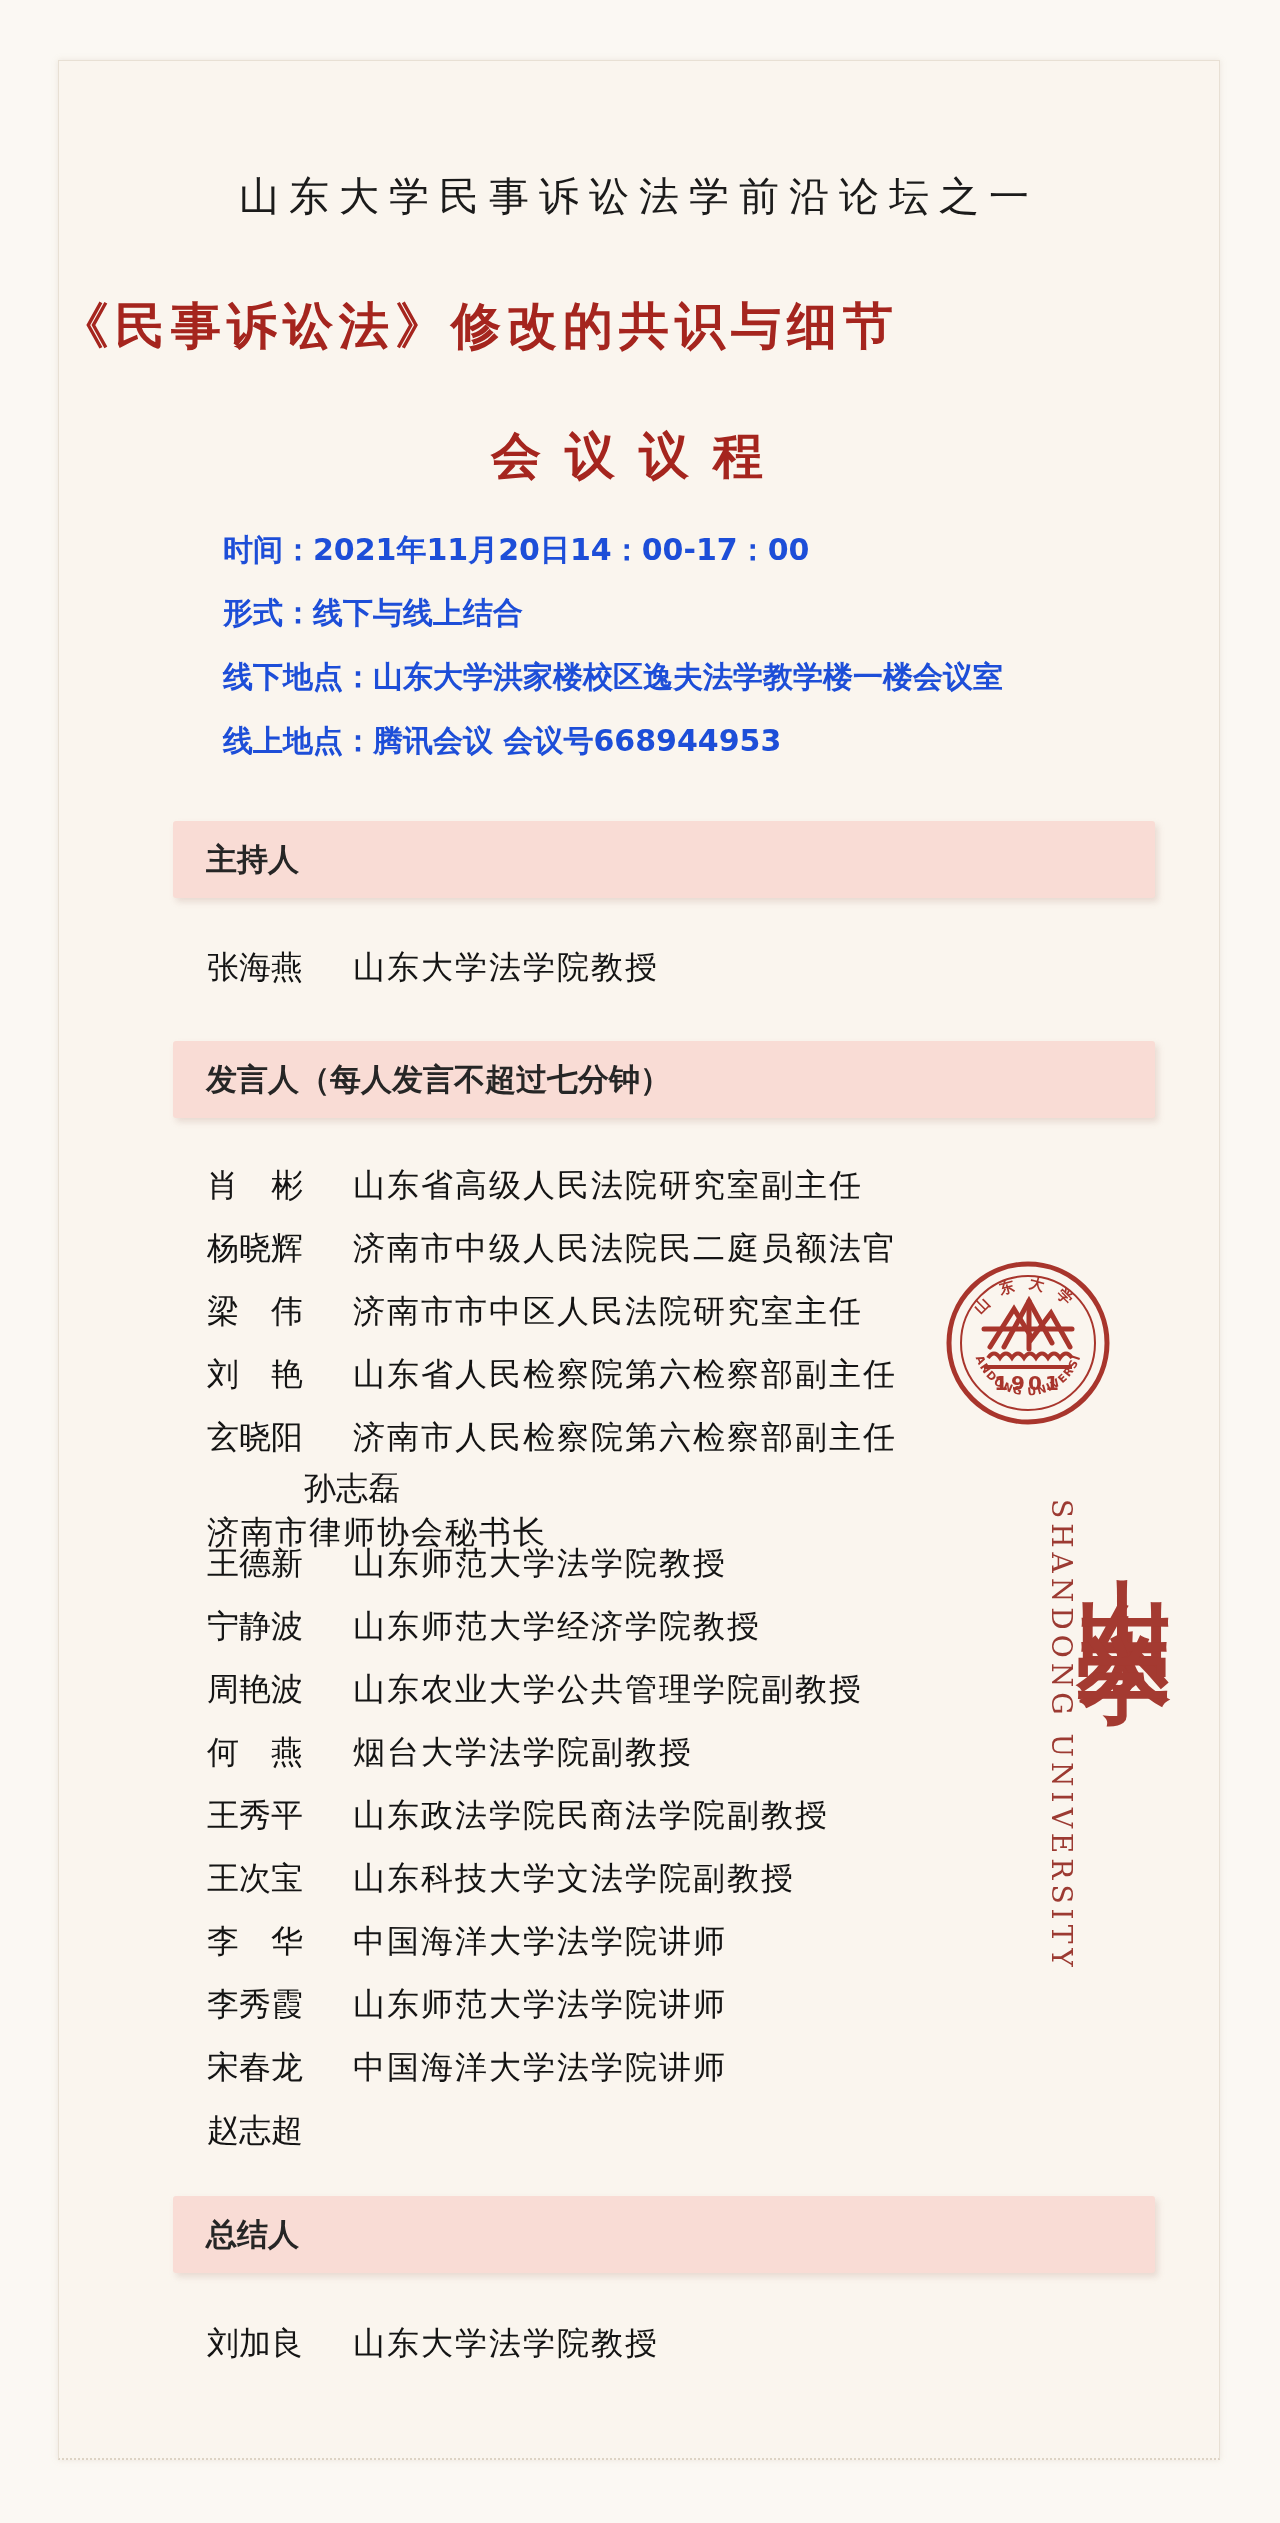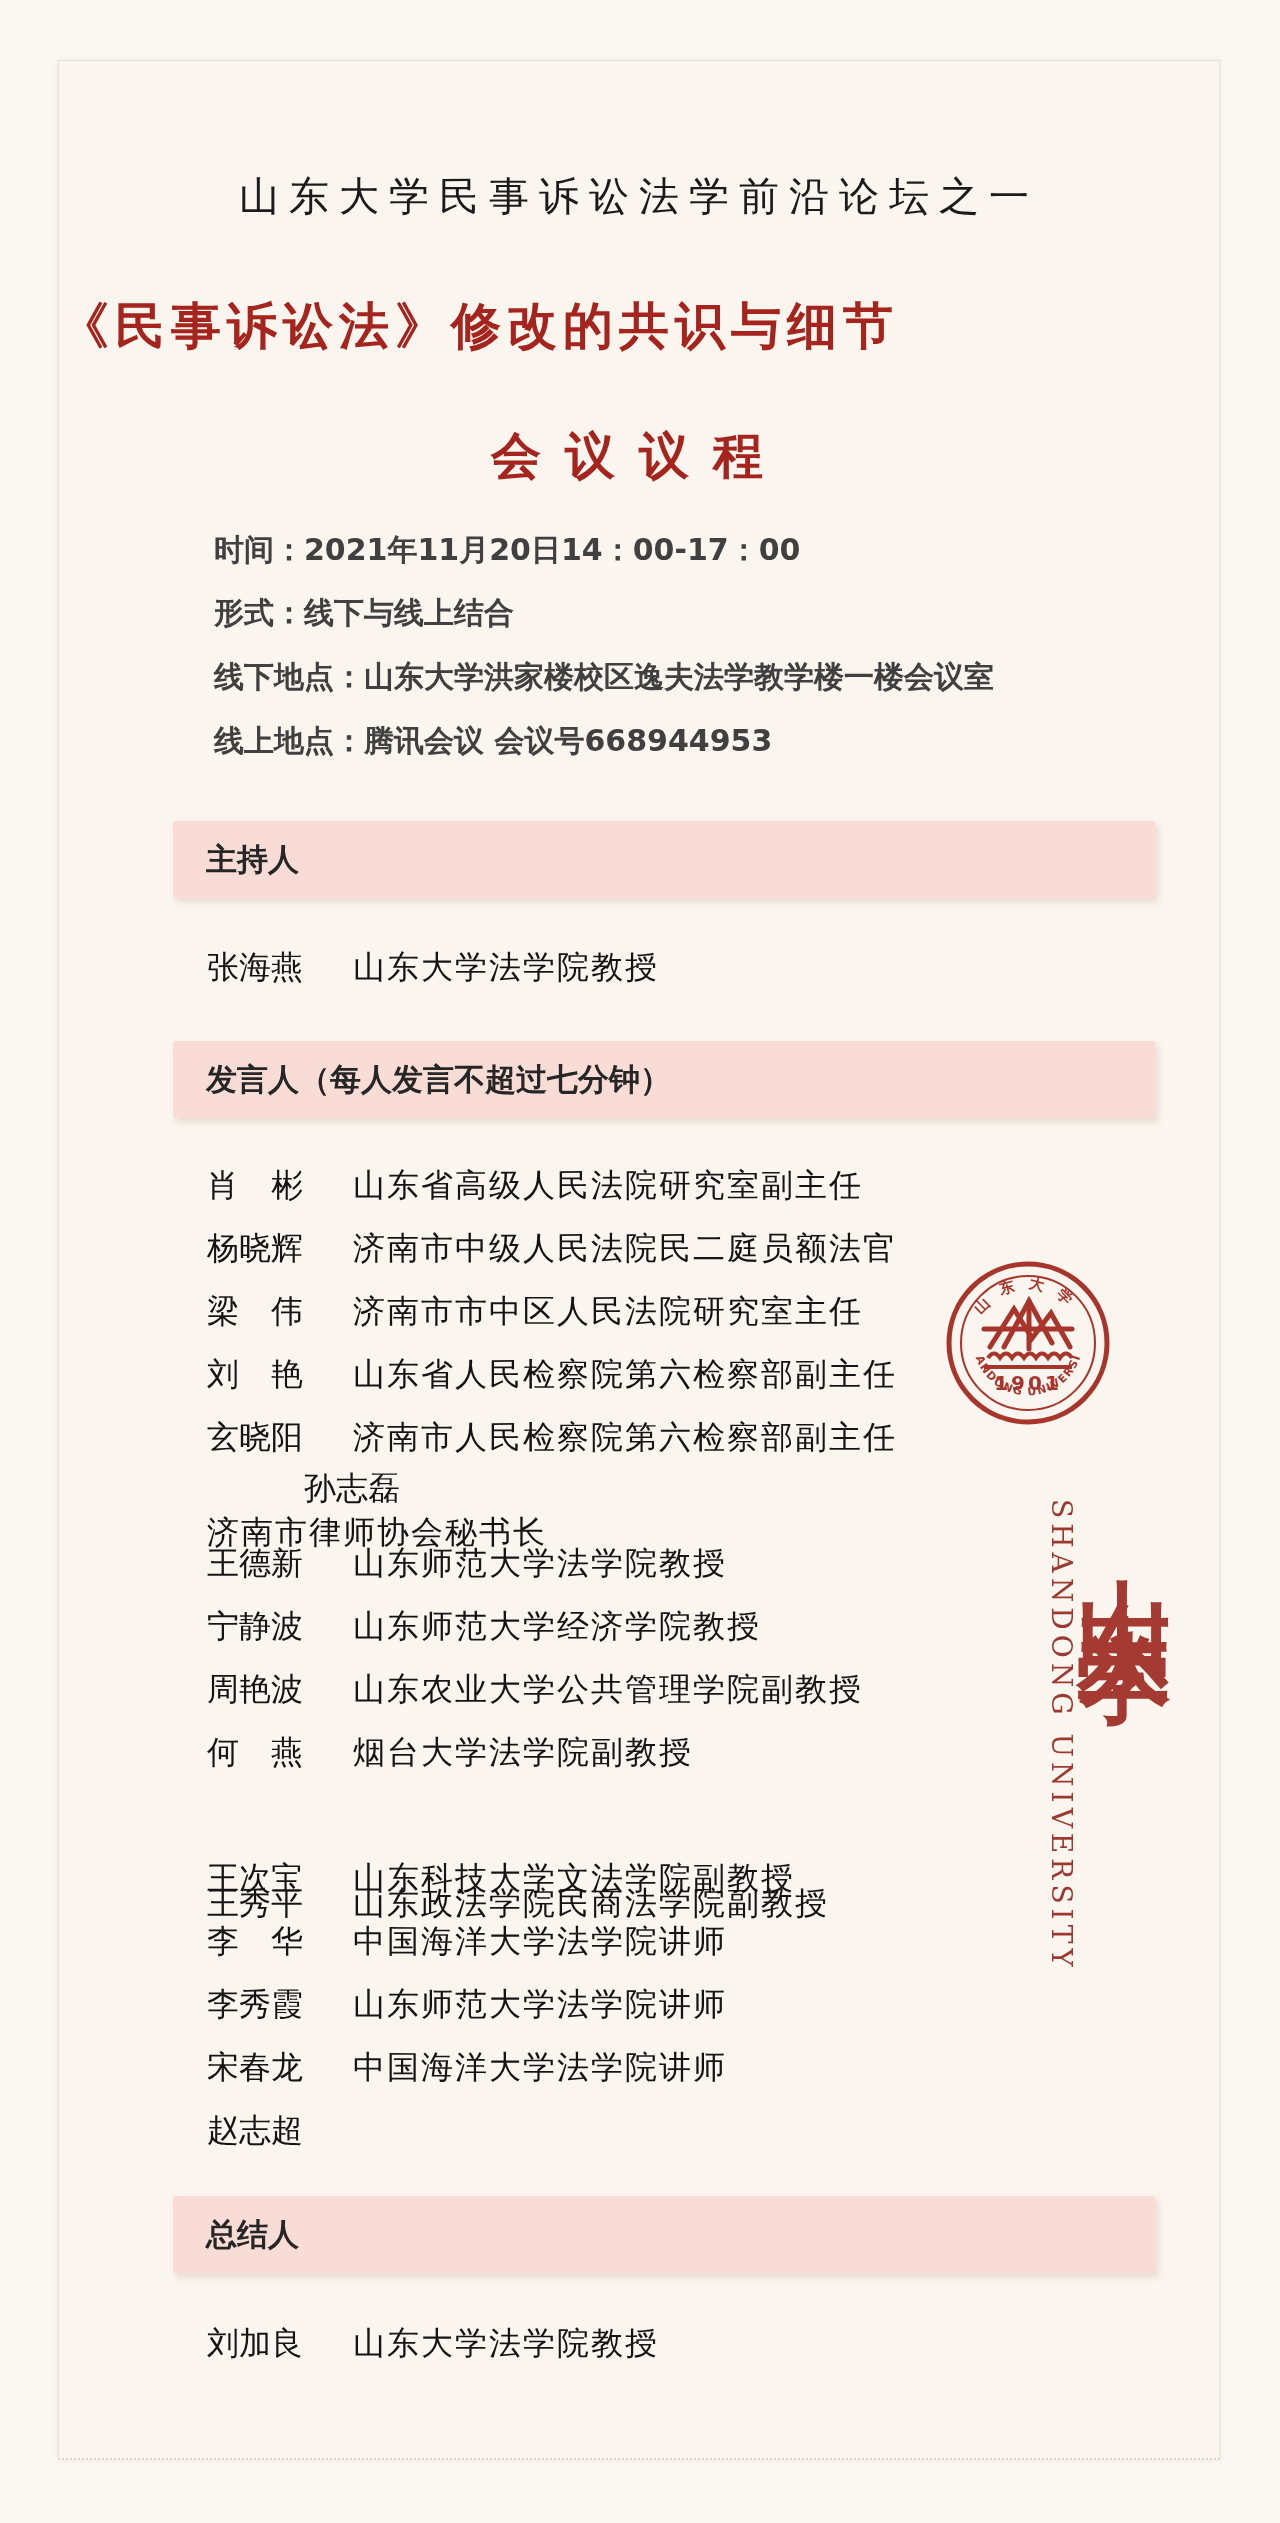--- a/index.html
+++ b/index.html
@@ -28,22 +28,22 @@
     font-size:50px;font-weight:bold;letter-spacing:6px;color:#a5251e;white-space:nowrap;
     font-family:"DejaVu Sans","Liberation Sans",sans-serif;
   }
   .sub-title{
     left:0;top:362px;width:100%;text-align:center;
     font-size:50px;font-weight:bold;letter-spacing:24px;color:#a5251e;white-space:nowrap;
     font-family:"DejaVu Sans","Liberation Sans",sans-serif;
   }
   
   .info-line{
-    left:155px;height:42px;line-height:42px;
-    font-size:30px;font-weight:bold;color:#404040;white-space:nowrap;
+    left:164px;height:42px;line-height:42px;
+    font-size:30px;font-weight:bold;color:#1d4ed8;white-space:nowrap;
     font-family:"DejaVu Sans","Liberation Sans",sans-serif;
   }
   .info-1{top:468px;}
   .info-2{top:531px;}
   .info-3{top:595px;}
   .info-4{top:659px;}
   
   .bar{
     left:114px;width:982px;height:77px;
     background:#f9dcd5;border-radius:3px;
@@ -59,21 +59,21 @@
   .person-row{
     left:148px;height:44px;display:flex;align-items:center;white-space:nowrap;
     font-family:"DejaVu Serif","Liberation Serif",serif;color:#141414;
   }
   .person-name{display:inline-block;min-width:146px;font-size:32px;}
   .person-title{display:inline-block;font-size:32px;letter-spacing:2px;}
   .row-host{top:885px;}
   .row-summary{top:2261px;}
   .sp-0{top:1103px;} .sp-1{top:1166px;} .sp-2{top:1229px;} .sp-3{top:1292px;}
   .sp-4{top:1355px;} .sp-5{top:1406px;flex-direction:column;} .sp-6{top:1481px;} .sp-7{top:1544px;}
-  .sp-8{top:1607px;} .sp-9{top:1670px;} .sp-10{top:1821px;} .sp-11{top:1796px;}
+  .sp-8{top:1607px;} .sp-9{top:1670px;} .sp-10{top:1733px;} .sp-11{top:1796px;}
   .sp-12{top:1859px;} .sp-13{top:1922px;} .sp-14{top:1985px;} .sp-15{top:2048px;}
   
   .seal{left:885px;top:1198px;width:168px;height:168px;}
   .vertical-en{
     left:985px;top:1438px;height:470px;width:34px;
     writing-mode:vertical-rl;
     font-family:"DejaVu Serif","Liberation Serif",serif;
     font-size:28px;letter-spacing:5px;color:#9c3a32;white-space:nowrap;
   }
   .vertical-cn{

